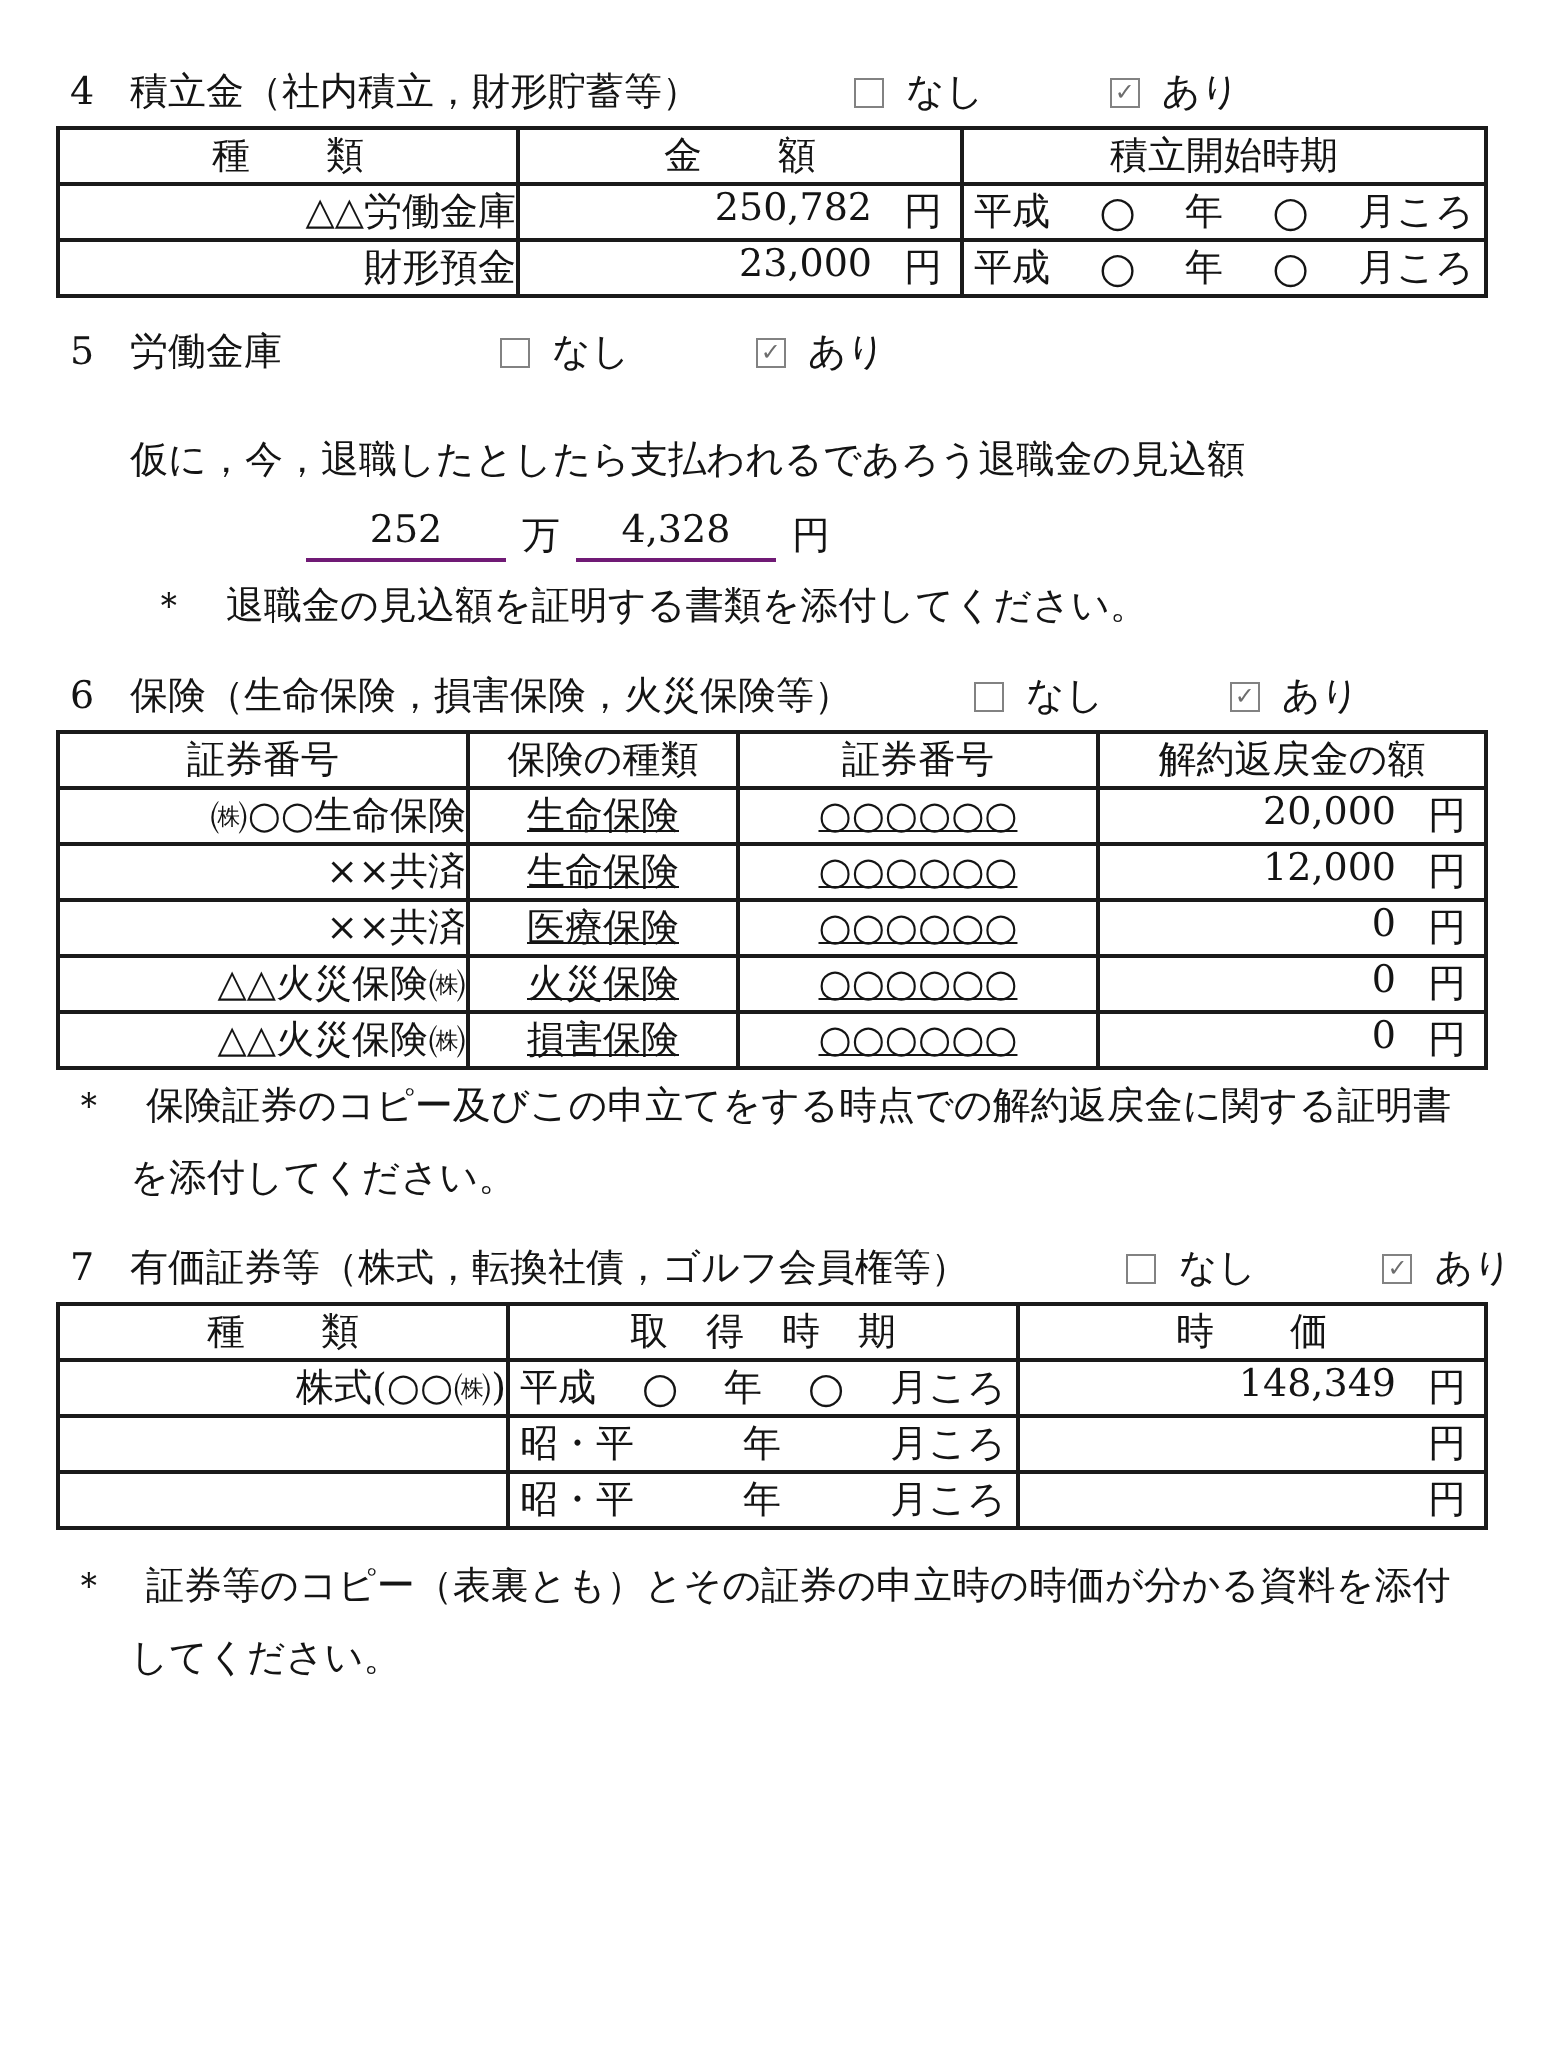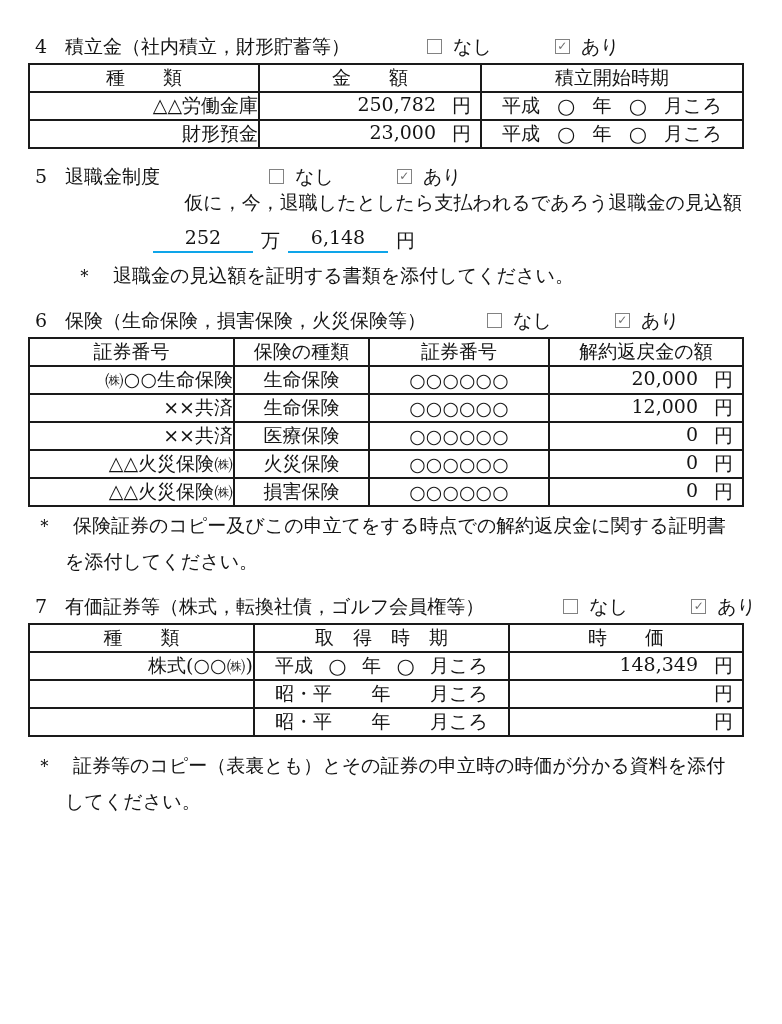--- a/index.html
+++ b/index.html
@@ -27,32 +27,32 @@
     background: #fff;
   }
   .cbx-box .check { color: #6d6d6d; font-size: 12px; line-height: 1; font-family: "DejaVu Sans", sans-serif; }
   .gap2 { margin-left: 30px; }
 
   
   table { border-collapse: collapse; table-layout: fixed; width: 714px; margin-top: 4px; }
   th, td { border: 2px solid #1a1a1a; height: 16px; padding: 0; font-weight: normal; font-size: 19px; vertical-align: middle; }
   th { text-align: center; }
   td.kind { text-align: right; padding-left: 25px; white-space: nowrap; overflow: hidden; }
-  td.center { text-align: center; }
+  td.center { text-align: center; text-decoration: underline; }
   .money { display: flex; justify-content: flex-end; align-items: flex-start; gap: 16px; padding-right: 9px; }
-  .era { display: flex; justify-content: space-between; align-items: center; padding: 0 20px; }
+  .era { display: flex; justify-content: space-between; align-items: center; padding: 0 5px; }
   .era .mark { font-size: 21px; line-height: 1; min-width: 1px; }
 
   
   .note { margin: 10px 0 0 7px; padding-left: 30px; text-indent: -30px; line-height: 36px; }
 
   
-  .s5-line1 { margin: 0 0 0 37px; line-height: 26px; text-align: right; }
+  .s5-line1 { margin: 28px 0 0 37px; line-height: 26px; }
   .s5-amount { margin: 8px 0 0 125px; height: 30px; display: flex; align-items: flex-end; gap: 8px; line-height: 26px; }
-  .uline { display: inline-block; width: 100px; border-bottom: 2px solid #0ea5e9; text-align: center; padding-bottom: 1px; }
+  .uline { display: inline-block; width: 100px; border-bottom: 2px solid #701a75; text-align: center; padding-bottom: 1px; }
   .s5-note { margin: 4px 0 0 47px; line-height: 36px; }
 
   .mt-s5 { margin-top: 14px; }
   .mt-s6 { margin-top: 14px; }
   .mt-s7 { margin-top: 14px; }
 </style>
 </head>
 <body>
 
 <div class="page">
@@ -119,39 +119,39 @@
         <span>月ころ</span>
       </div>
           </td>
     </tr>
   </tbody>
     </table>
 
 
   <div class="sec-head mt-s5">
     <span class="sec-num">5</span>
-    <span class="sec-title">退職金制度</span>
+    <span class="sec-title">労働金庫</span>
     <span class="cbx-group" style="margin-left:76px">
       <span class="cbx-box"></span>
       <span>なし</span>
     </span>
     <span class="cbx-group gap2">
       <span class="cbx-box">
           <span class="check">✓</span>
         </span>
       <span>あり</span>
     </span>
   </div>
 
   <p class="s5-line1">仮に，今，退職したとしたら支払われるであろう退職金の見込額</p>
 
   <div class="s5-amount">
     <span class="uline">252</span>
     <span>万</span>
-    <span class="uline">6,148</span>
+    <span class="uline">4,328</span>
     <span>円</span>
   </div>
 
   <p class="s5-note">＊　退職金の見込額を証明する書類を添付してください。</p>
 
   <div class="sec-head mt-s6">
     <span class="sec-num">6</span>
     <span class="sec-title">保険（生命保険，損害保険，火災保険等）</span>
     <span class="cbx-group" style="margin-left:28px">
       <span class="cbx-box"></span>

